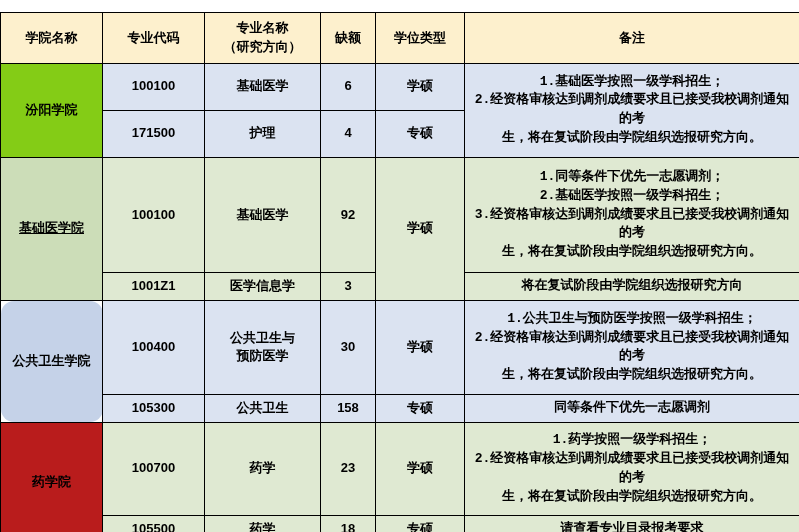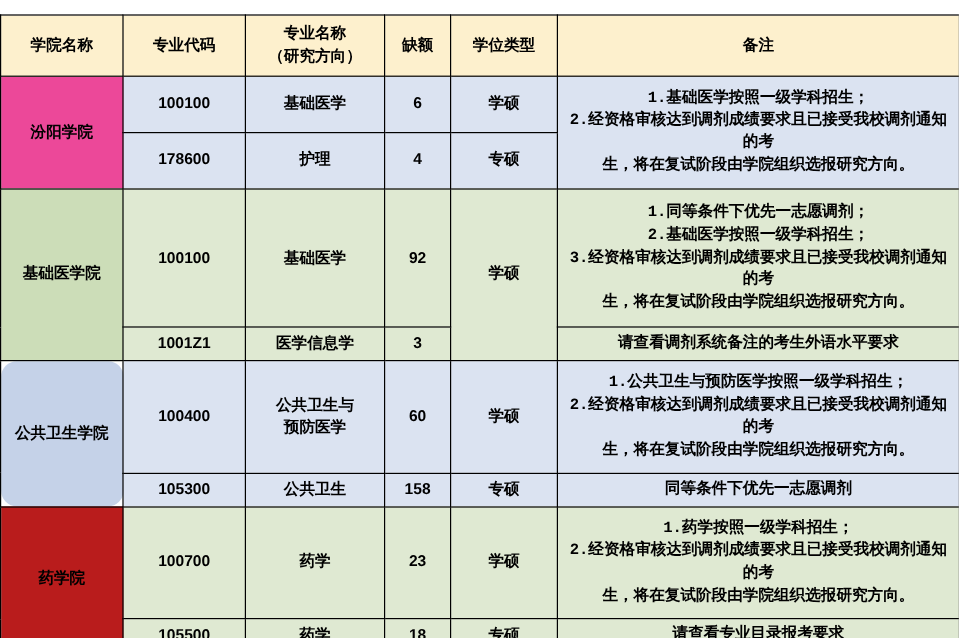--- a/index.html
+++ b/index.html
@@ -46,22 +46,22 @@
   td.college {
     font-size: 13.5px;
   }
   td.remark {
     text-align: left;
     padding-left: 7px;
     padding-right: 7px;
     font-size: 12.5px;
     line-height: 1.5;
   }
-  .c-blue  { background: #ec4899; }
-  .c-green { background: #ccddb8; }
+  .c-blue  { background: #84cc16; }
+  .c-green { background: #ccddb8; text-decoration: underline; }
   .c-blue2 { background: #c5d2e8; border-radius: 13px; }
   .c-green2{ background: #b91c1c; }
   .rm-blue { background: #dbe3f1; }
   .rm-green{ background: #dfe9d2; }
   .cell-blue { background: #dbe3f1; }
   .cell-green{ background: #dfe9d2; }
   .remark p { margin: 0; font-family: Liberation Mono, monospace; }
 </style>
 </head>
 <body>
@@ -97,21 +97,21 @@
         <td class="cell-blue">基础医学</td>
         <td class="cell-blue">6</td>
         <td class="cell-blue">学硕</td>
         <td class="remark rm-blue" rowspan="2">
           <p>1.基础医学按照一级学科招生；</p>
           <p>2.经资格审核达到调剂成绩要求且已接受我校调剂通知的考</p>
           <p>生，将在复试阶段由学院组织选报研究方向。</p>
         </td>
       </tr>
       <tr>
-        <td class="cell-blue">178600</td>
+        <td class="cell-blue">171500</td>
         <td class="cell-blue">护理</td>
         <td class="cell-blue">4</td>
         <td class="cell-blue">专硕</td>
       </tr>
 
       <tr>
         <td class="college c-green" rowspan="2">基础医学院</td>
         <td class="cell-green">100100</td>
         <td class="cell-green">基础医学</td>
         <td class="cell-green">92</td>
@@ -121,32 +121,32 @@
           <p>2.基础医学按照一级学科招生；</p>
           <p>3.经资格审核达到调剂成绩要求且已接受我校调剂通知的考</p>
           <p>生，将在复试阶段由学院组织选报研究方向。</p>
         </td>
       </tr>
       <tr>
         <td class="cell-green">1001Z1</td>
         <td class="cell-green">医学信息学</td>
         <td class="cell-green">3</td>
         <td class="remark rm-green">
-          <p>请查看调剂系统备注的考生外语水平要求</p>
+          <p>将在复试阶段由学院组织选报研究方向</p>
         </td>
       </tr>
 
       <tr>
         <td class="college c-blue2" rowspan="2">公共卫生学院</td>
         <td class="cell-blue">100400</td>
         <td class="cell-blue">
           <div>公共卫生与</div>
           <div>预防医学</div>
         </td>
-        <td class="cell-blue">60</td>
+        <td class="cell-blue">30</td>
         <td class="cell-blue">学硕</td>
         <td class="remark rm-blue">
           <p>1.公共卫生与预防医学按照一级学科招生；</p>
           <p>2.经资格审核达到调剂成绩要求且已接受我校调剂通知的考</p>
           <p>生，将在复试阶段由学院组织选报研究方向。</p>
         </td>
       </tr>
       <tr>
         <td class="cell-blue">105300</td>
         <td class="cell-blue">公共卫生</td>

